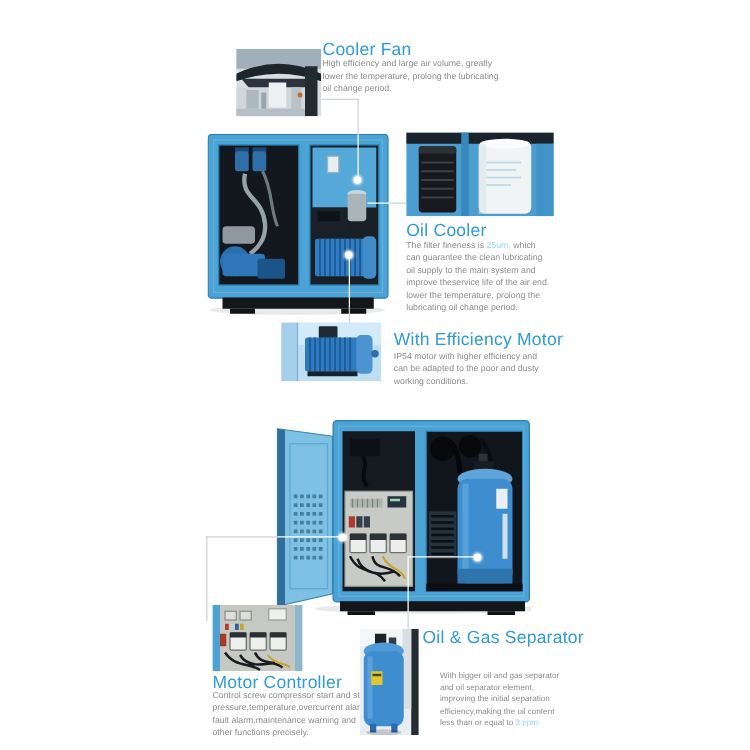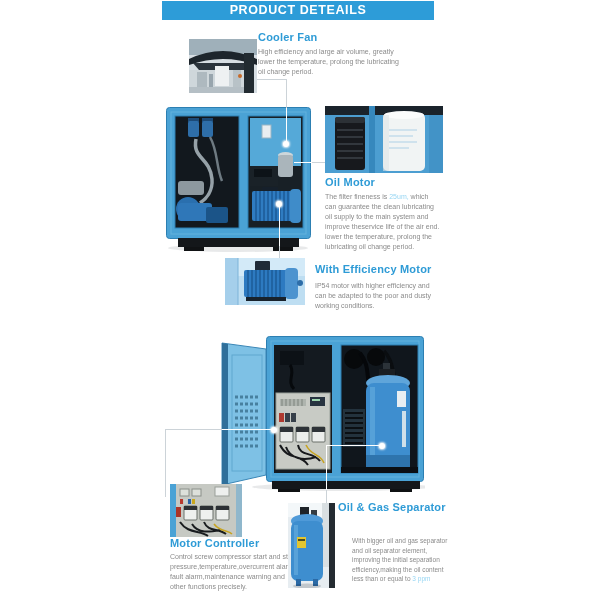--- a/index.html
+++ b/index.html
@@ -6,21 +6,21 @@
   #page{
     position:relative;width:600px;height:600px;background:#ffffff;overflow:hidden;
     font-family:"Liberation Sans", sans-serif;
   }
   .banner{
     position:absolute;left:162px;top:1px;width:272px;height:19px;
     background:#2d9cd8;color:#ffffff;font-size:12.5px;font-weight:bold;
     text-align:center;line-height:19px;letter-spacing:0.6px;
   }
   .sec-title{
-    position:absolute;color:#2e9bd6;font-weight:bold;font-size:11px;
+    position:absolute;color:#2e9bd6;font-weight:normal;font-size:14px;
     letter-spacing:0.2px;white-space:nowrap;
   }
   .sec-body{
     position:absolute;color:#8b8b8b;font-size:7px;line-height:10px;
   }
   .sec-body.small{font-size:6.5px;line-height:9.5px;}
   .ln{white-space:nowrap;}
   .hl{color:#98d6f3;}
   .photo{position:absolute;z-index:1;}
   .cline{position:absolute;background:#ccd3d8;z-index:2;}
@@ -28,21 +28,20 @@
   .dot{
     position:absolute;width:6px;height:6px;border-radius:50%;background:#ffffff;
     box-shadow:0 0 2px 1px rgba(255,255,255,0.85), 0 0 1px rgba(0,0,0,0.25);z-index:5;
   }
 </style>
 </head>
 <body>
 
 <div id="page">
 
-  <div class="banner">PRODUCT DETEAILS</div>
 
   <svg class="photo" style="left:189px;top:39px" width="68" height="54" viewBox="0 0 68 54">
     <rect width="68" height="54" fill="#d7dee3"></rect>
     <rect width="68" height="16" fill="#9fb0ba"></rect>
     <path d="M0,20 Q34,4 68,20 L68,26 Q34,14 0,26 Z" fill="#1d252c"></path>
     <path d="M4,24 L64,24 L58,31 L10,31 Z" fill="#2b343c"></path>
     <rect x="0" y="31" width="55" height="23" fill="#cfd7db"></rect>
     <rect x="55" y="14" width="10" height="40" fill="#222b31"></rect>
     <rect x="26" y="27" width="14" height="20" fill="#eef1f2"></rect>
     <rect x="8" y="33" width="10" height="15" fill="#aeb9bf"></rect>
@@ -99,21 +98,21 @@
     <rect x="104" y="9" width="14" height="58" fill="#4293c7"></rect>
     <rect x="44" y="0" width="6" height="67" fill="#3688bd"></rect>
     <rect x="10" y="11" width="30" height="53" rx="3" fill="#17191d"></rect>
     <rect x="10" y="11" width="30" height="6" rx="2" fill="#2c3136"></rect>
     <path d="M12,24 h26 M12,31 h26 M12,38 h26 M12,45 h26 M12,52 h26" stroke="#3c4248" stroke-width="1.5"></path>
     <rect x="58" y="7" width="42" height="58" rx="5" fill="#f1f4f4"></rect>
     <ellipse cx="79" cy="9" rx="20" ry="4" fill="#fbfcfc"></ellipse>
     <path d="M64,24 h28 M64,30 h24 M64,36 h28 M64,42 h20" stroke="#c3dcea" stroke-width="1.5"></path>
     <rect x="58" y="9" width="6" height="56" fill="#dde4e6" opacity="0.6"></rect>
   </svg>
-  <div class="sec-title" style="left:325px;top:176px">Oil Motor</div>
+  <div class="sec-title" style="left:325px;top:176px">Oil Cooler</div>
   <div class="sec-body" style="left:325px;top:192px">
     <div class="ln"><span>The filter fineness is </span><span class="hl">25um,</span><span> which</span></div>
     <div class="ln">can guarantee the clean lubricating</div>
     <div class="ln">oil supply to the main system and</div>
     <div class="ln">improve theservice life of the air end.</div>
     <div class="ln">lower the temperature, prolong the</div>
     <div class="ln">lubricating oil change period.</div>
   </div>
 
   <svg class="photo" style="left:225px;top:258px" width="80" height="47" viewBox="0 0 80 47">

